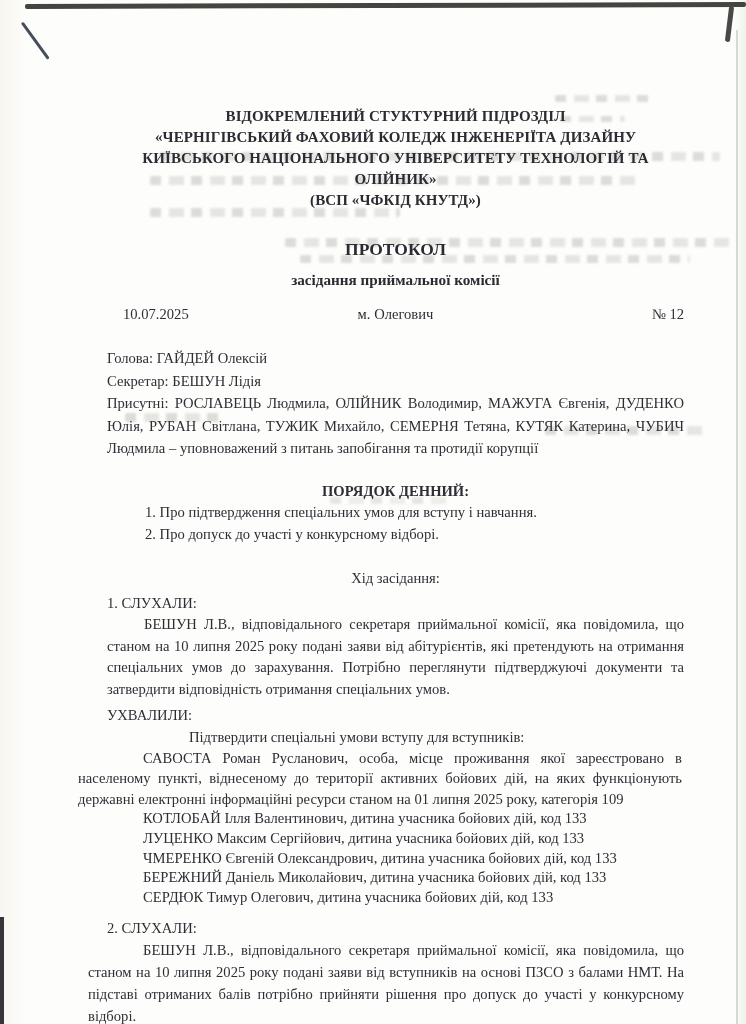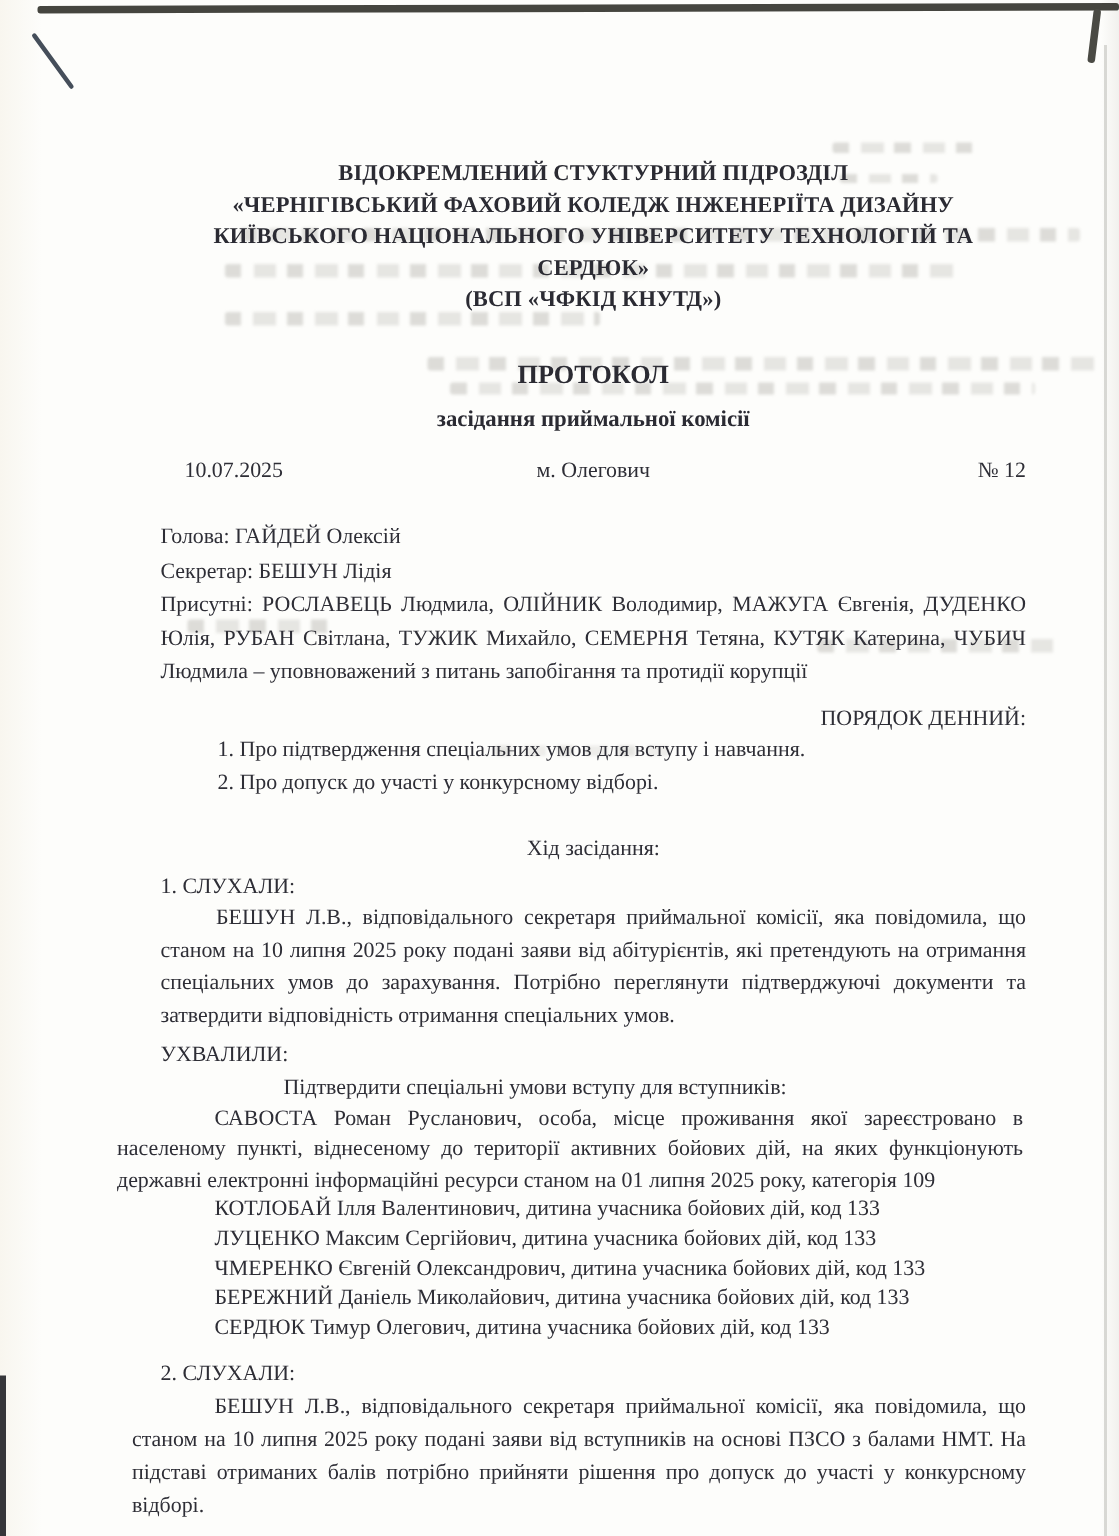--- a/index.html
+++ b/index.html
@@ -36,21 +36,21 @@
   .content{position:relative;margin-left:107px;margin-right:62px;padding-top:106px;font-size:14.6px;line-height:22.5px;}
   .org{font-weight:bold;text-align:center;font-size:15px;line-height:21px;letter-spacing:.1px;color:#2b2b33;}
   .doc-title{text-align:center;font-weight:bold;font-size:17.5px;line-height:24px;margin-top:26px;color:#2b2b33;}
   .doc-subtitle{text-align:center;font-weight:bold;font-size:15.2px;line-height:23px;margin-top:7px;color:#2b2b33;}
   .meta{position:relative;margin-top:12px;height:22px;}
   .meta-date{position:absolute;left:16px;top:0;}
   .meta-place{position:absolute;left:50%;top:0;transform:translateX(-50%);}
   .meta-number{position:absolute;right:0;top:0;}
   .participants{margin-top:22px;}
   .present{text-align:justify;}
-  .agenda-heading{text-align:right;margin-top:8px;}
+  .agenda-heading{text-align:center;margin-top:20px;font-weight:bold;}
   .agenda-items div{margin-left:38px;line-height:21.5px;}
   .proceedings-heading{text-align:center;margin-top:22px;}
   .sec-heading{margin-top:2px;}
   .sec1-body{text-align:justify;text-indent:37px;line-height:21.5px;}
   .res-heading{margin-top:4px;}
   .res-block{margin-left:-29px;margin-right:2px;}
   .res-intro{text-indent:111px;line-height:21px;}
   .res-special{text-align:justify;text-indent:65px;line-height:20.5px;}
   .res-entries div{margin-left:65px;line-height:19.8px;}
   .sec2{margin-top:9px;}
@@ -76,21 +76,21 @@
   <div class="bleed b8"></div>
   <div class="bleed b9"></div>
   <div class="bleed b10"></div>
 
   <div class="content">
 
     <div class="org">
       <div>ВІДОКРЕМЛЕНИЙ СТУКТУРНИЙ ПІДРОЗДІЛ</div>
       <div>«ЧЕРНІГІВСЬКИЙ ФАХОВИЙ КОЛЕДЖ ІНЖЕНЕРІЇТА ДИЗАЙНУ</div>
       <div>КИЇВСЬКОГО НАЦІОНАЛЬНОГО УНІВЕРСИТЕТУ ТЕХНОЛОГІЙ ТА</div>
-      <div>СЕРДЮК»</div>
+      <div>ОЛІЙНИК»</div>
       <div>(ВСП «ЧФКІД КНУТД»)</div>
     </div>
 
     <div class="doc-title">ПРОТОКОЛ</div>
     <div class="doc-subtitle">засідання приймальної комісії</div>
 
     <div class="meta">
       <span class="meta-date">10.07.2025</span>
       <span class="meta-place">м. Олегович</span>
       <span class="meta-number">№ 12</span>

